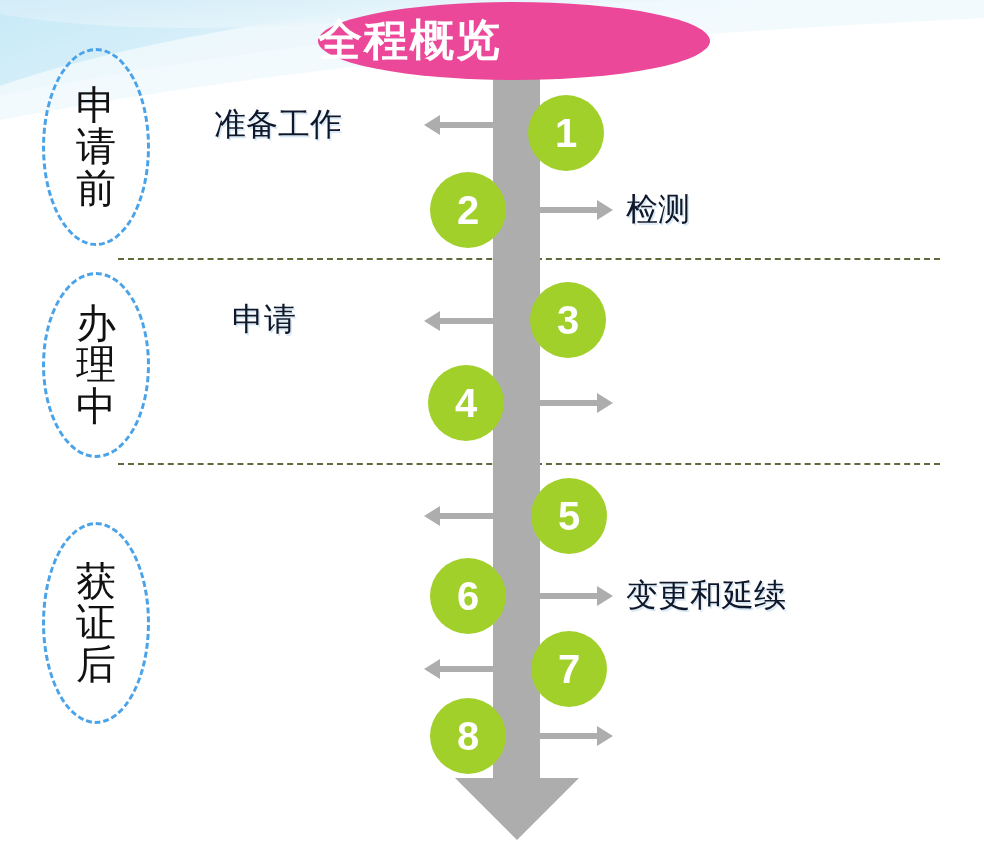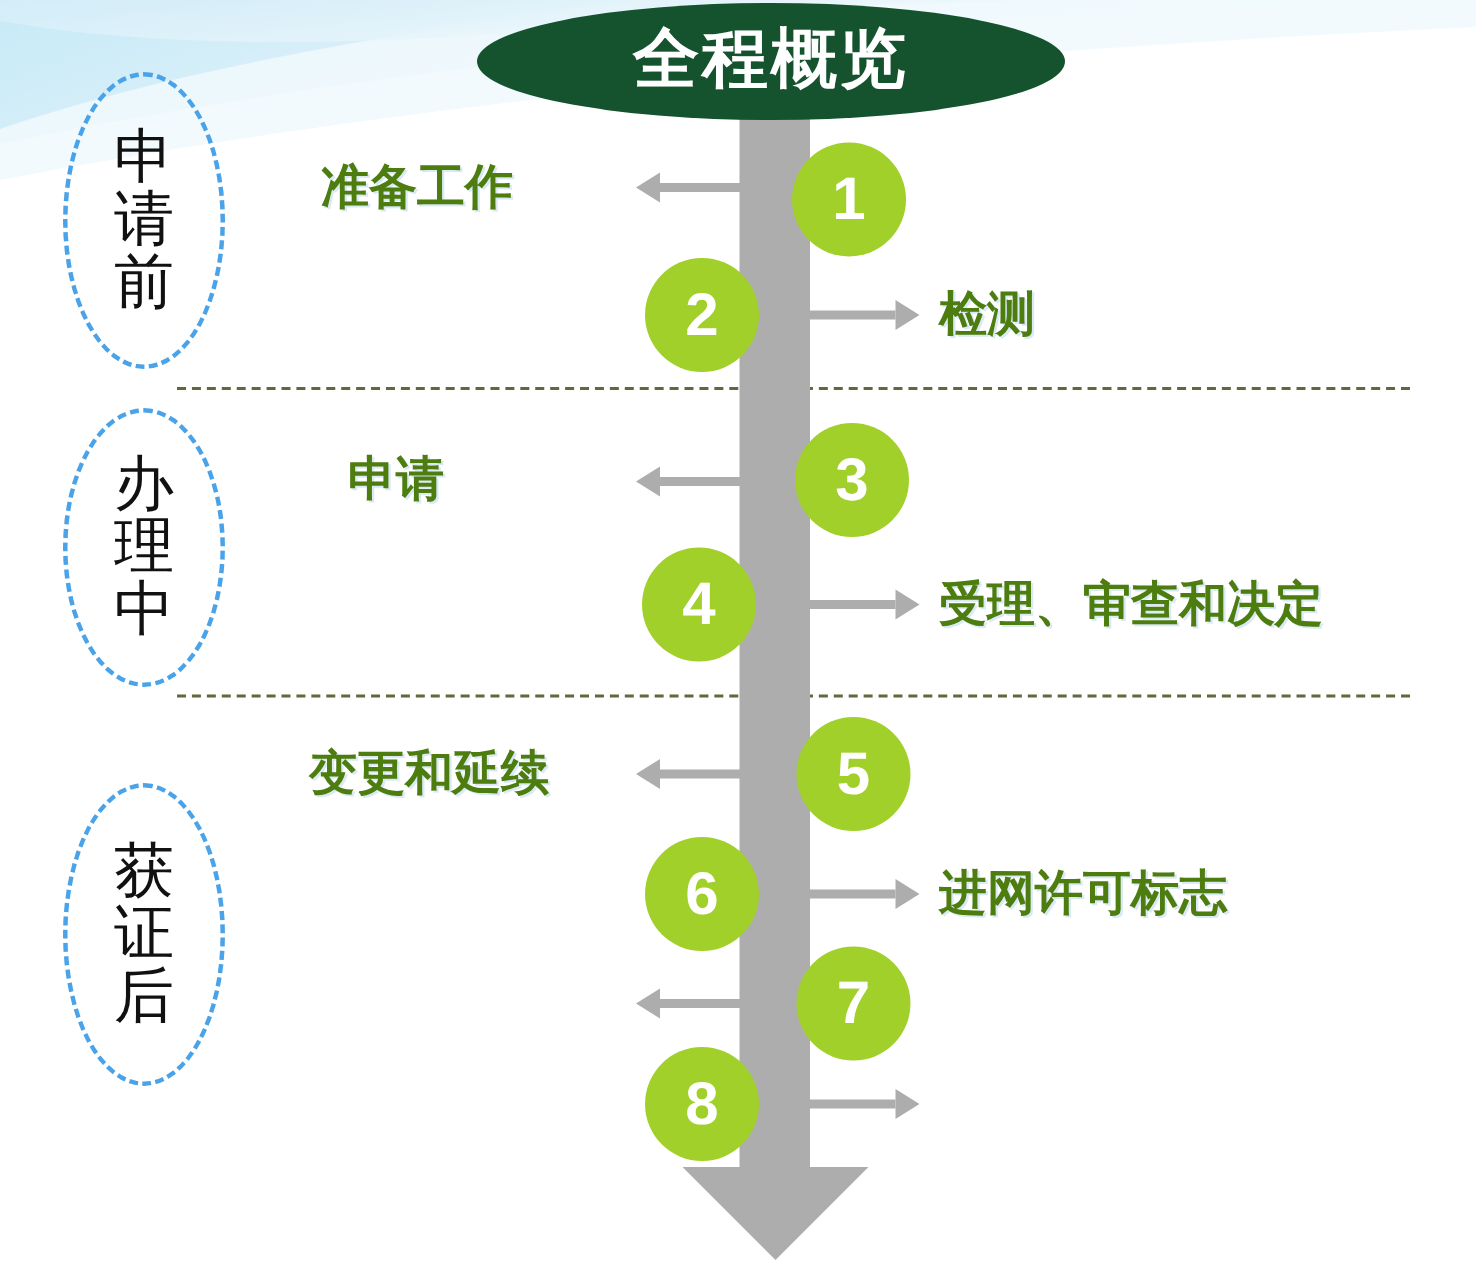--- a/index.html
+++ b/index.html
@@ -30,25 +30,25 @@
     pointer-events: none;
   }
 
   
   .title-ellipse {
     position: absolute;
     left: 318px;
     top: 2px;
     width: 392px;
     height: 78px;
-    background: #14532d;
+    background: #ec4899;
     border-radius: 50%;
     display: flex;
     align-items: center;
-    justify-content: center;
+    justify-content: flex-start;
     z-index: 6;
   }
   .title-text {
     color: #ffffff;
     font-size: 44px;
     font-weight: bold;
     letter-spacing: 2px;
     line-height: 1;
     padding-bottom: 2px;
   }
@@ -118,22 +118,22 @@
   .step-num {
     color: #ffffff;
     font-size: 40px;
     font-weight: bold;
     line-height: 1;
   }
 
   .step-label {
     position: absolute;
     font-size: 32px;
-    font-weight: bold;
-    color: #4d7c0f;
+    font-weight: normal;
+    color: #0f172a;
     white-space: nowrap;
     line-height: 1;
     text-shadow: 1.5px 1.5px 0 #D9E9F5;
     z-index: 4;
   }
   .step-label.right { text-align: center; }
   .step-label.left  { text-align: right; }
 
   
   .connector {
@@ -235,35 +235,33 @@
   </div>
   <div class="connector" style="left:440px; top:318px; width:60px;"></div>
   <div class="arrow-head left" style="left:424px; top:311px;"></div>
   <div class="step-label left" style="left:232px; top:303px;">申请</div>
 
   <div class="step-badge" style="left:428px; top:365px;">
     <span class="step-num">4</span>
   </div>
   <div class="connector" style="left:535px; top:400px; width:62px;"></div>
   <div class="arrow-head right" style="left:597px; top:393px;"></div>
-  <div class="step-label right" style="left:626px; top:386px;">受理、审查和决定</div>
 
   <div class="step-badge" style="left:531px; top:478px;">
     <span class="step-num">5</span>
   </div>
   <div class="connector" style="left:440px; top:513px; width:60px;"></div>
   <div class="arrow-head left" style="left:424px; top:506px;"></div>
-  <div class="step-label left" style="left:206px; top:499px;">变更和延续</div>
 
   <div class="step-badge" style="left:430px; top:558px;">
     <span class="step-num">6</span>
   </div>
   <div class="connector" style="left:535px; top:593px; width:62px;"></div>
   <div class="arrow-head right" style="left:597px; top:586px;"></div>
-  <div class="step-label right" style="left:626px; top:579px;">进网许可标志</div>
+  <div class="step-label right" style="left:626px; top:579px;">变更和延续</div>
 
   <div class="step-badge" style="left:531px; top:631px;">
     <span class="step-num">7</span>
   </div>
   <div class="connector" style="left:440px; top:666px; width:60px;"></div>
   <div class="arrow-head left" style="left:424px; top:659px;"></div>
 
   <div class="step-badge" style="left:430px; top:698px;">
     <span class="step-num">8</span>
   </div>

